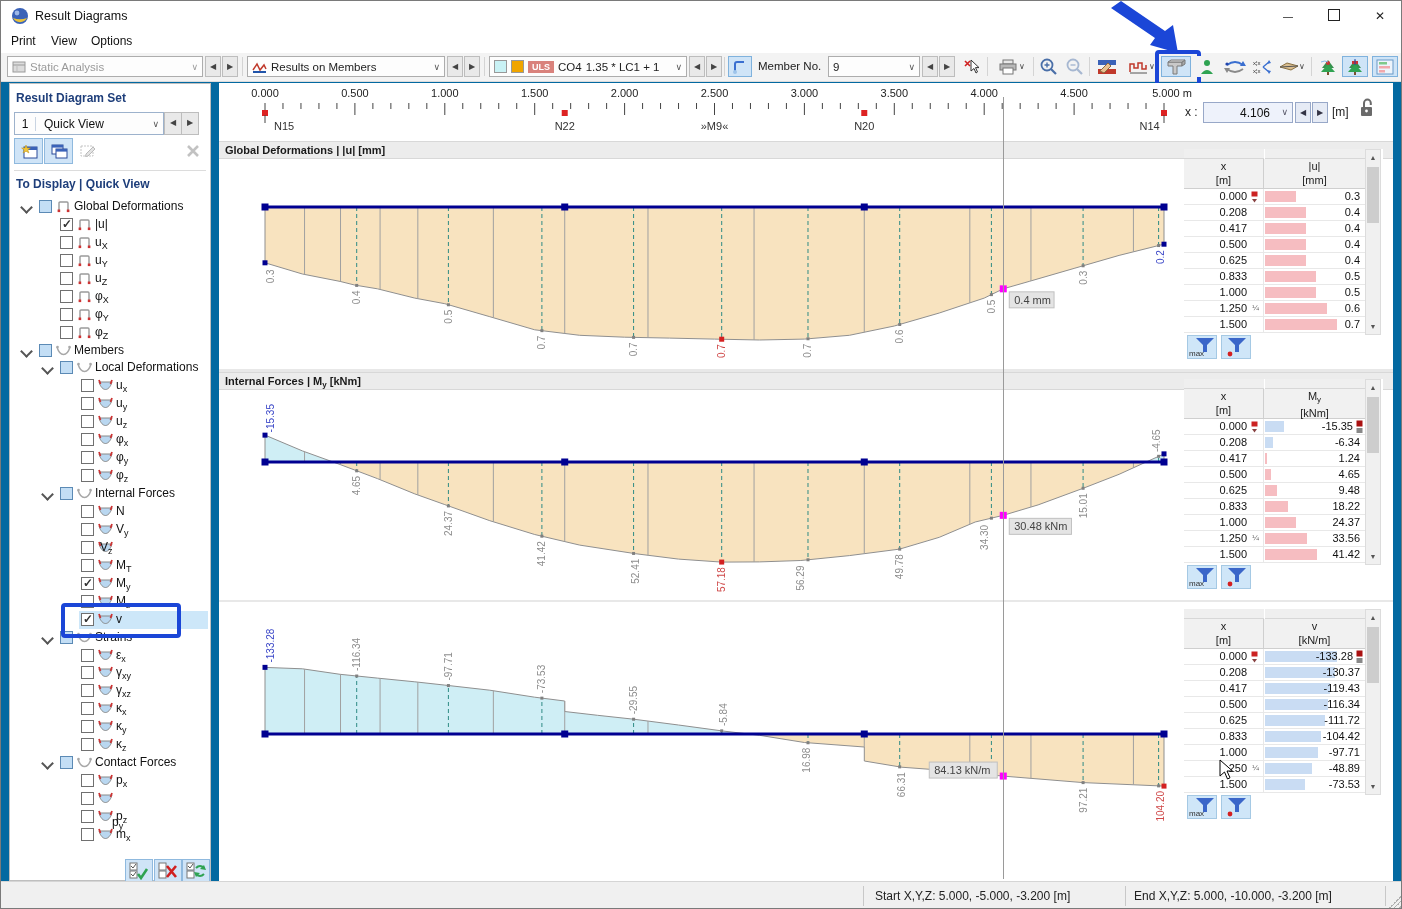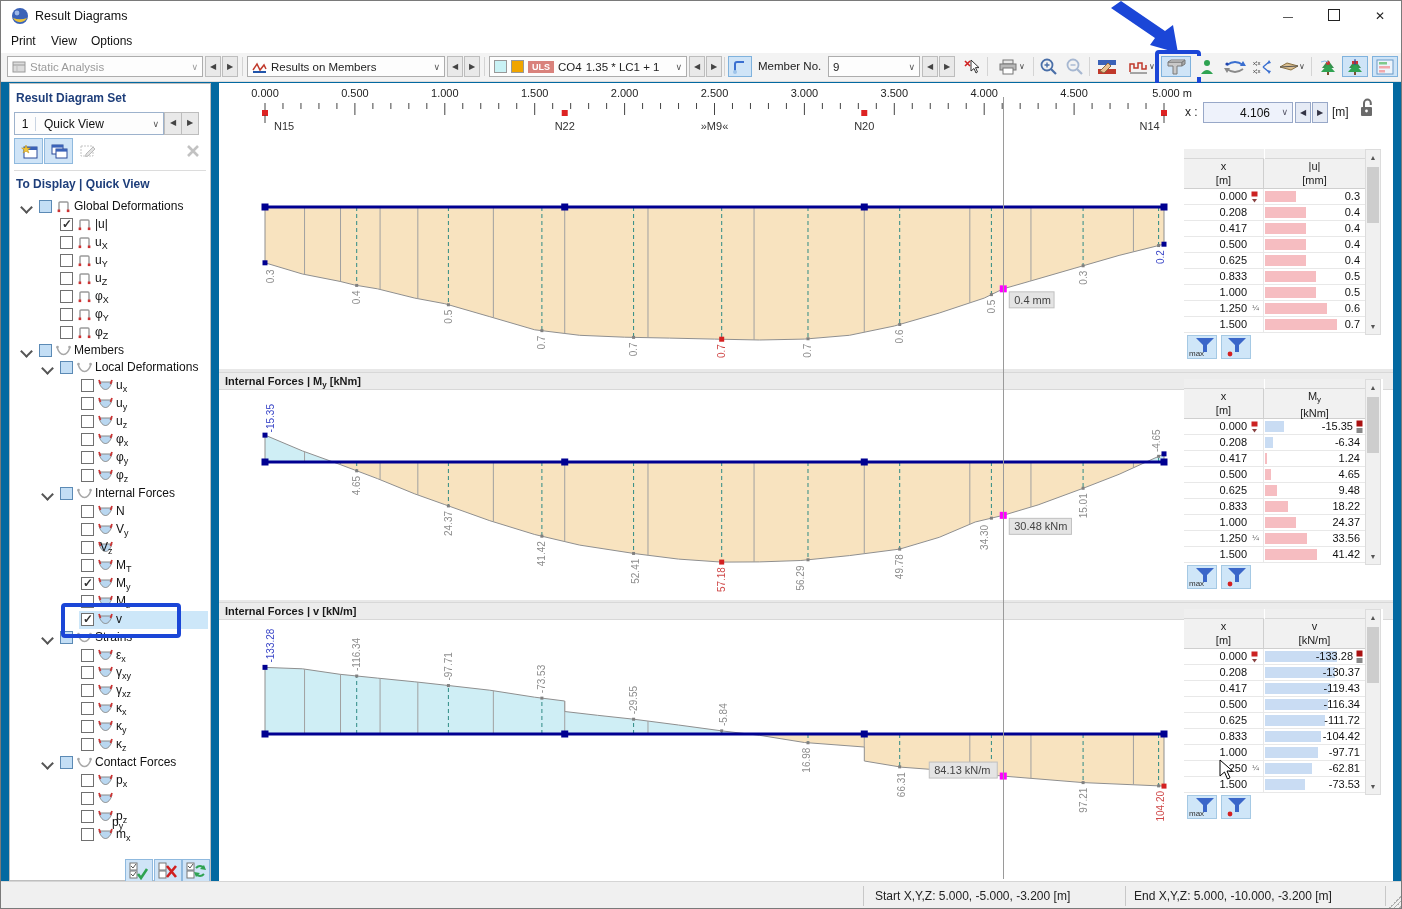--- a/index.html
+++ b/index.html
@@ -775,20 +775,23 @@
     </div>
     <div class="spin" id="spinL">◀</div>
     <div class="spin" id="spinR">▶</div>
     <span id="xunit">[m]</span>
     <svg class="abs" style="left:1140px;top:14px" width="16" height="22">
       <path d="M5,10 V6 a3.4,3.4 0 0 1 6.8,0 V8" fill="none" stroke="#6a6a6a" stroke-width="2"></path>
       <rect x="2" y="10" width="11" height="9" rx="1" fill="#6a6a6a"></rect>
         <circle cx="7.5" cy="14" r="1.4" fill="#fff"></circle>
     </svg>
 
+    <div class="phead" id="ph0" style="top:58px">
+        <span class="ptitle" id="pt0"><span>Global Deformations | |u| [mm]</span></span>
+      </div>
     <svg class="pbody" id="pc0" style="top:76px" width="1174" height="210">
         <polygon points="46.0,48.0 46.0,103.8 83.4,115.0 121.0,122.4 135.9,126.1 158.4,129.8 195.8,139.1 225.8,144.7 270.8,157.7 315.7,170.8 360.7,176.3 405.6,178.2 450.6,179.1 495.5,180.1 540.5,181.0 585.4,180.1 630.4,176.3 675.3,167.0 720.3,154.0 765.2,139.1 784.3,129.8 810.2,122.4 855.1,109.4 900.1,96.4 945.0,85.2 945.0,48.0" fill="#f8e3bf" stroke="#8f8f8f" stroke-width="1"></polygon>
         <line x1="85.55600000000001" y1="48" x2="85.55600000000001" y2="115.38717703349282" stroke="#a0a0a0" stroke-width="1"></line>
         <line x1="121.516" y1="48" x2="121.516" y2="122.5344578313253" stroke="#a0a0a0" stroke-width="1"></line>
         <line x1="161.072" y1="48" x2="161.072" y2="130.51067307692307" stroke="#a0a0a0" stroke-width="1"></line>
         <line x1="198.83" y1="48" x2="198.83" y2="139.7080239520958" stroke="#a0a0a0" stroke-width="1"></line>
         <line x1="274.346" y1="48" x2="274.346" y2="158.7816" stroke="#a0a0a0" stroke-width="1"></line>
         <line x1="345.7266" y1="48" x2="345.7266" y2="174.48744" stroke="#a0a0a0" stroke-width="1"></line>
         <line x1="428.974" y1="48" x2="428.974" y2="178.6836" stroke="#a0a0a0" stroke-width="1"></line>
         <line x1="535.056" y1="48" x2="535.056" y2="180.8784" stroke="#a0a0a0" stroke-width="1"></line>
@@ -896,23 +899,20 @@
         <text transform="translate(585.3040000000001,175.5075) rotate(-90)" text-anchor="end" font-size="10" fill="#8d8d8d">56.29</text>
         <text transform="translate(684.194,164.115) rotate(-90)" text-anchor="end" font-size="10" fill="#8d8d8d">49.78</text>
         <text transform="translate(768.7,134.8823717948718) rotate(-90)" text-anchor="end" font-size="10" fill="#8d8d8d">34.30</text>
         <text transform="translate(867.59,103.2675) rotate(-90)" text-anchor="end" font-size="10" fill="#8d8d8d">15.01</text>
         <text transform="translate(941.3080000000001,62.1245) rotate(-90)" text-anchor="start" font-size="10" fill="#8d8d8d">-4.65</text>
         <rect x="780.7588000000001" y="121.84" width="7" height="7" fill="#ff00ff"></rect>
         <rect x="790.2588000000001" y="128.34" width="62.199999999999996" height="16" fill="#e4e4e4" stroke="#c0c0c0"></rect>
         <text x="795.2588000000001" y="140.34" font-size="11" fill="#444">30.48 kNm</text>
       </svg>
     <div id="gap2"></div>
-    <div class="phead" id="ph2" style="top:519px">
-        <span class="ptitle" id="pt2"><span>Internal Forces | v [kN/m]</span></span>
-      </div>
     <svg class="pbody" id="pc2" style="top:537px" width="1174" height="259">
         <polygon points="46.0,114.0 46.0,47.4 83.4,48.8 121.0,54.3 135.9,55.8 158.4,58.1 195.8,61.8 225.8,65.1 270.8,70.2 315.7,77.2 345.7,81.0 345.7,91.5 378.6,95.3 414.6,99.2 459.5,105.0 504.5,111.1 529.7,114.0 529.7,114.0" fill="#cfeef5" stroke="#8f8f8f" stroke-width="1"></polygon>
         <polygon points="529.7,114.0 529.7,114.0 540.5,115.3 585.4,122.5 645.3,127.0 645.3,141.0 682.5,147.2 720.3,150.0 784.3,156.1 864.1,162.6 945.0,166.1 945.0,114.0" fill="#f8e3bf" stroke="#8f8f8f" stroke-width="1"></polygon>
         <line x1="85.55600000000001" y1="114" x2="85.55600000000001" y2="49.129066985645935" stroke="#a0a0a0" stroke-width="1"></line>
         <line x1="121.516" y1="114" x2="121.516" y2="54.340843373493975" stroke="#a0a0a0" stroke-width="1"></line>
         <line x1="161.072" y1="114" x2="161.072" y2="58.403221153846154" stroke="#a0a0a0" stroke-width="1"></line>
         <line x1="198.83" y1="114" x2="198.83" y2="62.13152694610778" stroke="#a0a0a0" stroke-width="1"></line>
         <line x1="274.346" y1="114" x2="274.346" y2="70.726" stroke="#a0a0a0" stroke-width="1"></line>
         <line x1="345.7266" y1="114" x2="345.7266" y2="81" stroke="#a0a0a0" stroke-width="1"></line>
         <line x1="428.974" y1="114" x2="428.974" y2="101.07300000000001" stroke="#a0a0a0" stroke-width="1"></line>
@@ -1282,21 +1282,21 @@
               <span class="tnum" style="right: 5px;">-97.71</span>
             </div>
           </div>
           <div class="trrow" style="top: 152px;">
             <div class="txc">
               <span class="txv">1.250</span>
               <span style="position: absolute; right: 4px; top: 2px; font-size: 8px; color: rgb(102, 102, 102);">¼</span>
             </div>
             <div class="tvc">
               <div class="tbar" style="width: 47.4px; background: rgb(201, 220, 243);"></div>
-              <span class="tnum" style="right: 5px;">-62.81</span>
+              <span class="tnum" style="right: 5px;">-48.89</span>
             </div>
           </div>
           <div class="trrow" style="top: 168px;">
             <div class="txc">
               <span class="txv">1.500</span>
             </div>
             <div class="tvc">
               <div class="tbar" style="width: 39.7px; background: rgb(201, 220, 243);"></div>
               <span class="tnum" style="right: 5px;">-73.53</span>
             </div>

